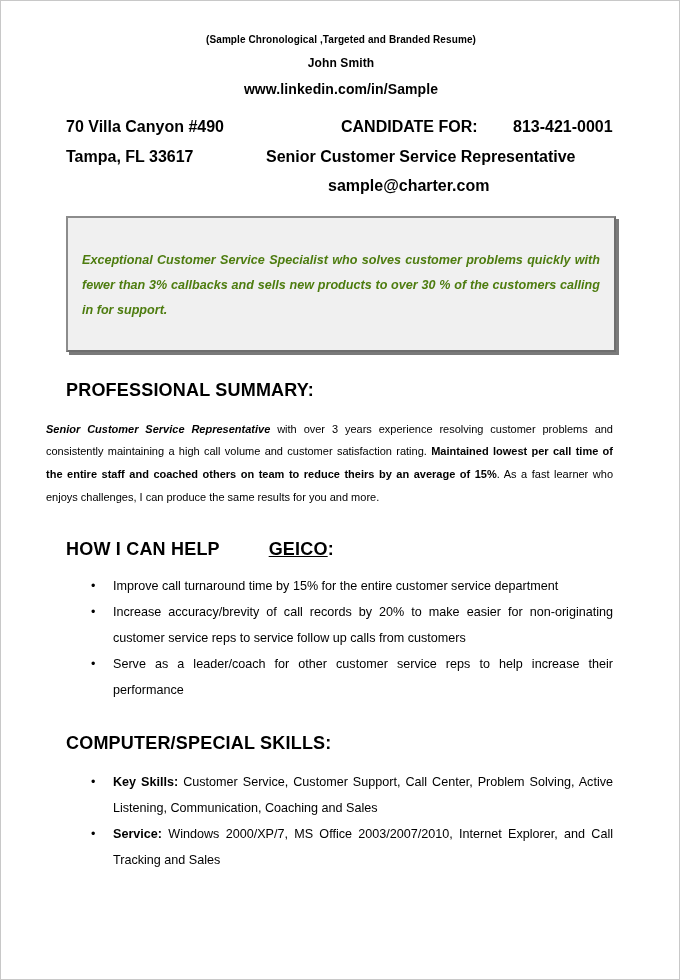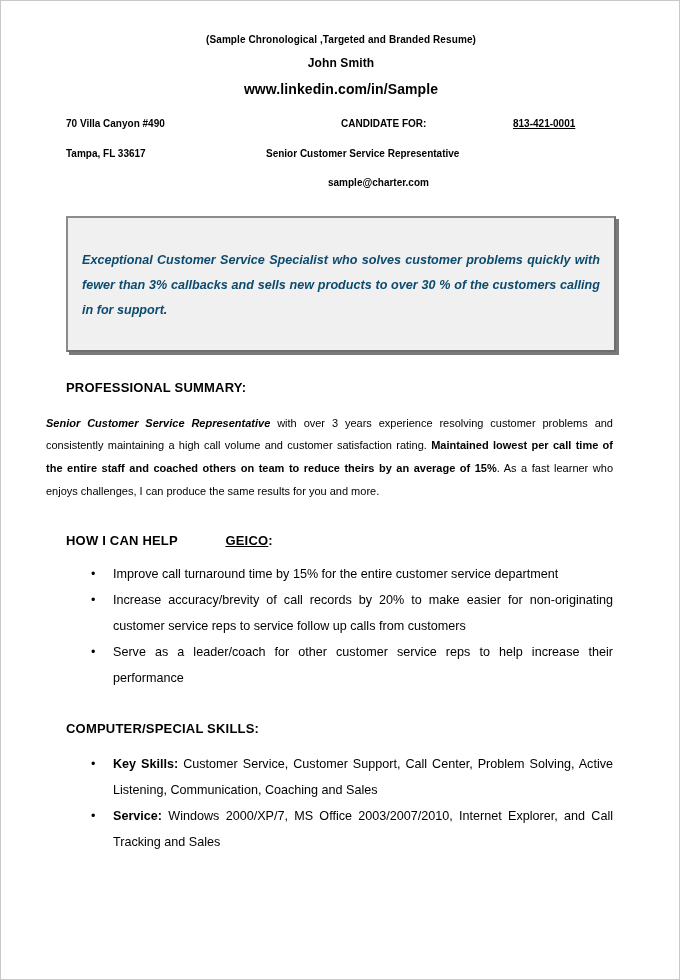--- a/index.html
+++ b/index.html
@@ -42,26 +42,26 @@
   .doc-header .title-line { font-size: 10px; }
   .doc-header .name-line  { font-size: 12px; }
   .doc-header .link-line  { font-size: 14px; }
 
   
   .contact {
     position: relative;
     margin-top: 21px;
     height: 82px;
     font-weight: bold;
-    font-size: 10px;
+    font-size: 16px;
   }
   .contact .addr1 { position: absolute; left: 65px; top: 0px; }
   .contact .addr2 { position: absolute; left: 65px; top: 30px; }
   .contact .cand-label { position: absolute; left: 340px; top: 0px; }
-  .contact .phone { position: absolute; left: 512px; top: 0px; text-decoration: underline; }
+  .contact .phone { position: absolute; left: 512px; top: 0px; }
   .contact .job-title { position: absolute; left: 265px; top: 30px; }
   .contact .email { position: absolute; left: 327px; top: 59px; }
 
   
   .brand-box-wrap {
     margin: 16px 65px 0 65px;
     position: relative;
   }
   .brand-box {
     border: 2px solid #8c8c8c;
@@ -73,27 +73,27 @@
     box-sizing: border-box;
   }
   .brand-box p {
     margin: 0;
     font-style: italic;
     font-weight: bold;
     font-size: 12.6px;
     line-height: 2.0;
     text-align: justify;
     text-justify: inter-word;
-    color: #0c4a6e;
+    color: #4d7c0f;
   }
 
   
   .section-heading {
     font-weight: bold;
-    font-size: 13px;
+    font-size: 18px;
     margin: 0 0 0 65px;
     letter-spacing: 0.2px;
   }
   .sec-summary   { margin-top: 28px; }
   .sec-help      { margin-top: 30px; }
   .sec-skills    { margin-top: 30px; }
   .underline-part { text-decoration: underline; margin-left: 44px; }
 
   .body-par {
     margin: 17px 68px 0 45px;

